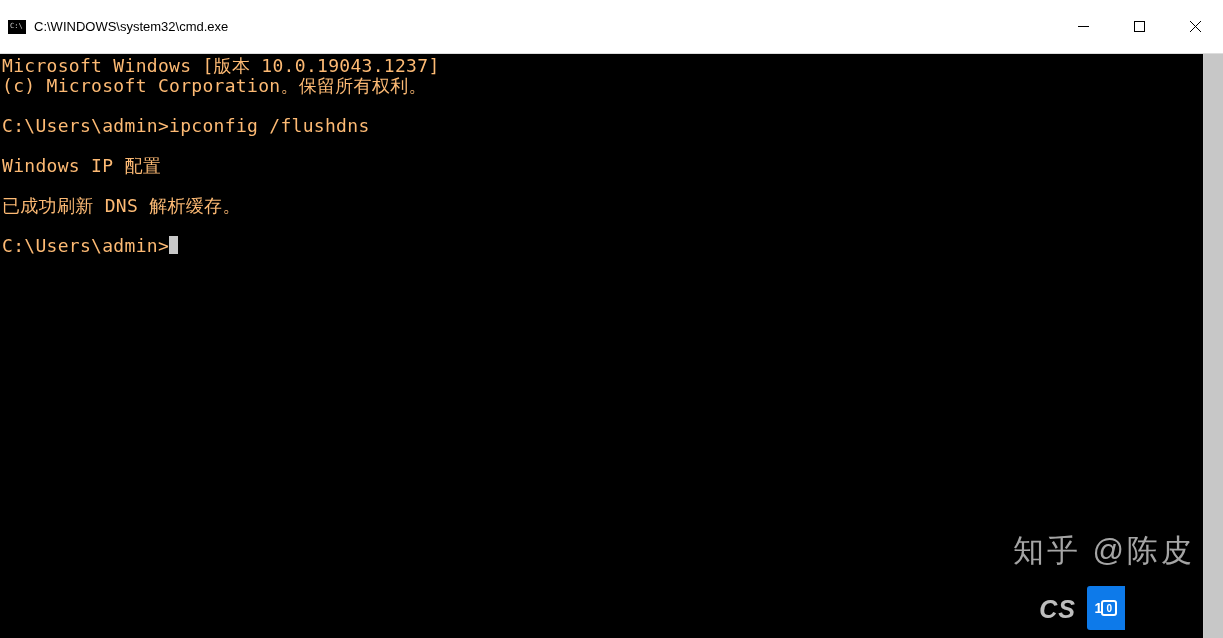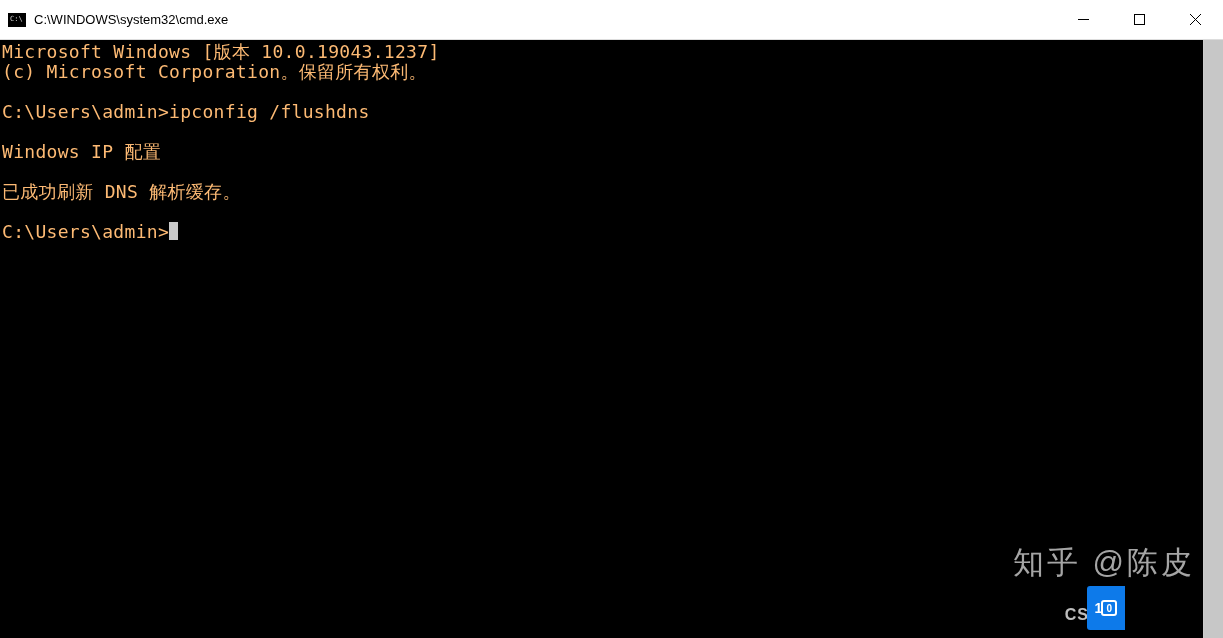--- a/index.html
+++ b/index.html
@@ -9,21 +9,21 @@
     }
     body {
       width: 1223px;
       height: 638px;
       background: #000;
       font-family: "Consolas", "SimSun", monospace;
       overflow: hidden;
       position: relative;
     }
     .titlebar {
-      height: 40px;
+      height: 54px;
       background: #fff;
       display: flex;
       align-items: center;
       justify-content: space-between;
       border-bottom: 1px solid #ddd;
     }
     .titlebar-left {
       display: flex;
       align-items: center;
       padding-left: 8px;
@@ -94,37 +94,38 @@
     .scrollbar-thumb {
       position: absolute;
       top: 0;
       left: 0;
       right: 0;
       height: 100%;
       background: #c7c7c7;
     }
     .watermark-zhihu {
       position: absolute;
-      bottom: 54px;
+      bottom: 66px;
       right: 28px;
       font-family: "Microsoft YaHei", sans-serif;
       font-size: 31px;
       font-weight: 500;
       color: rgba(220,220,220,0.75);
       letter-spacing: 3px;
     }
     .watermark-csdn {
       position: absolute;
       bottom: 14px;
-      right: 134px;
+      right: 147px;
       font-family: "Arial", sans-serif;
-      font-size: 16px;
+      font-size: 25px;
       font-weight: 600;
       color: rgba(230,230,230,0.82);
       letter-spacing: 1px;
+      font-style: italic;
     }
     .watermark-badge {
       position: absolute;
       bottom: 8px;
       right: 8px;
       width: 128px;
       height: 44px;
       display: flex;
       border-radius: 3px;
       overflow: hidden;

